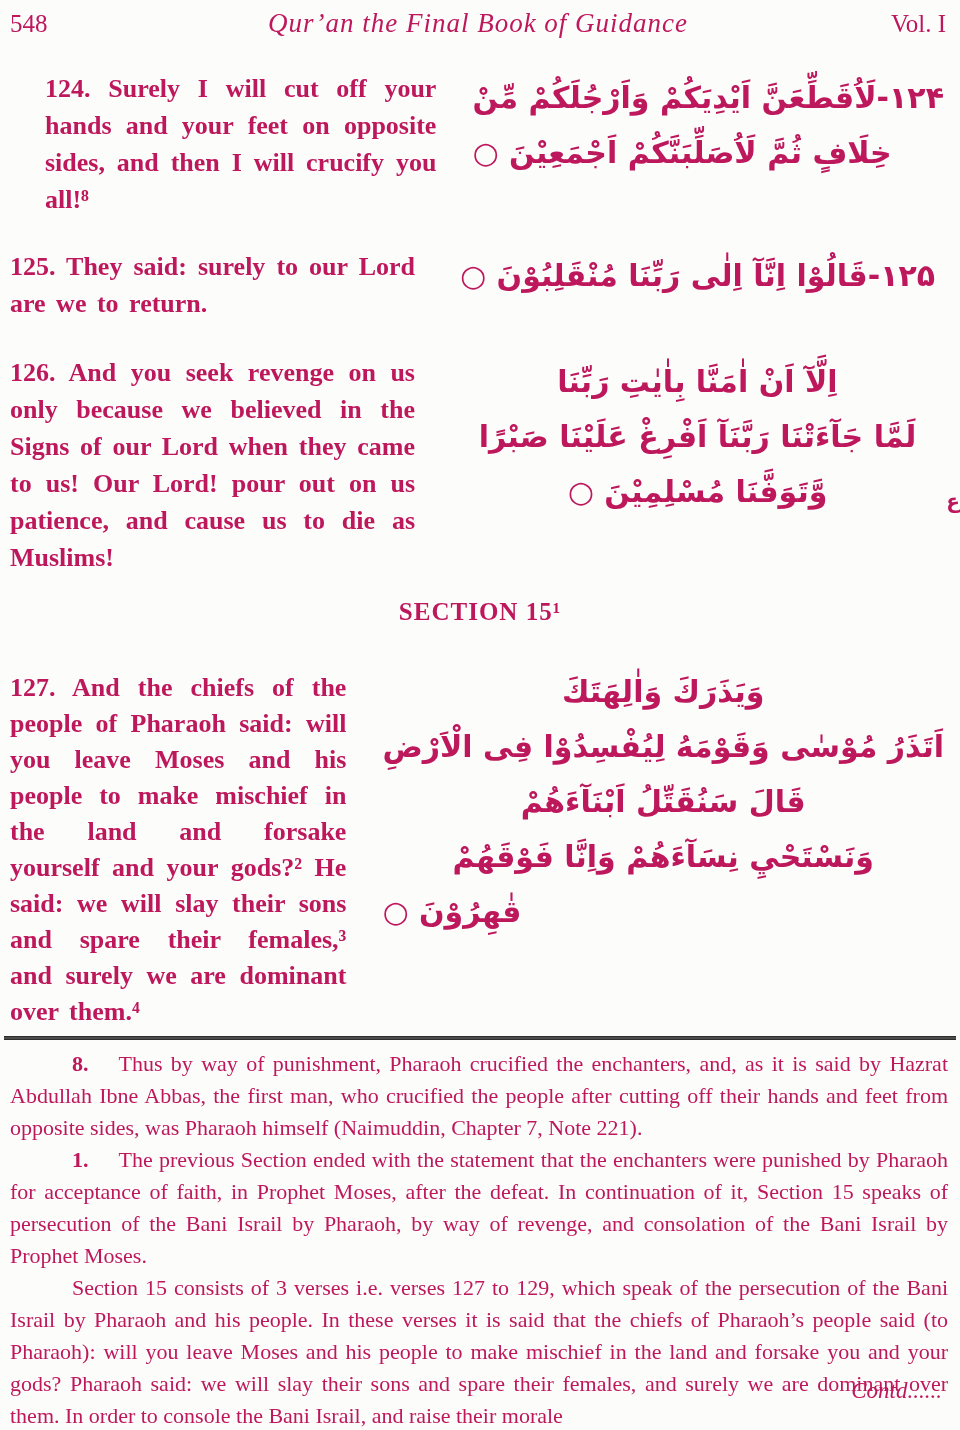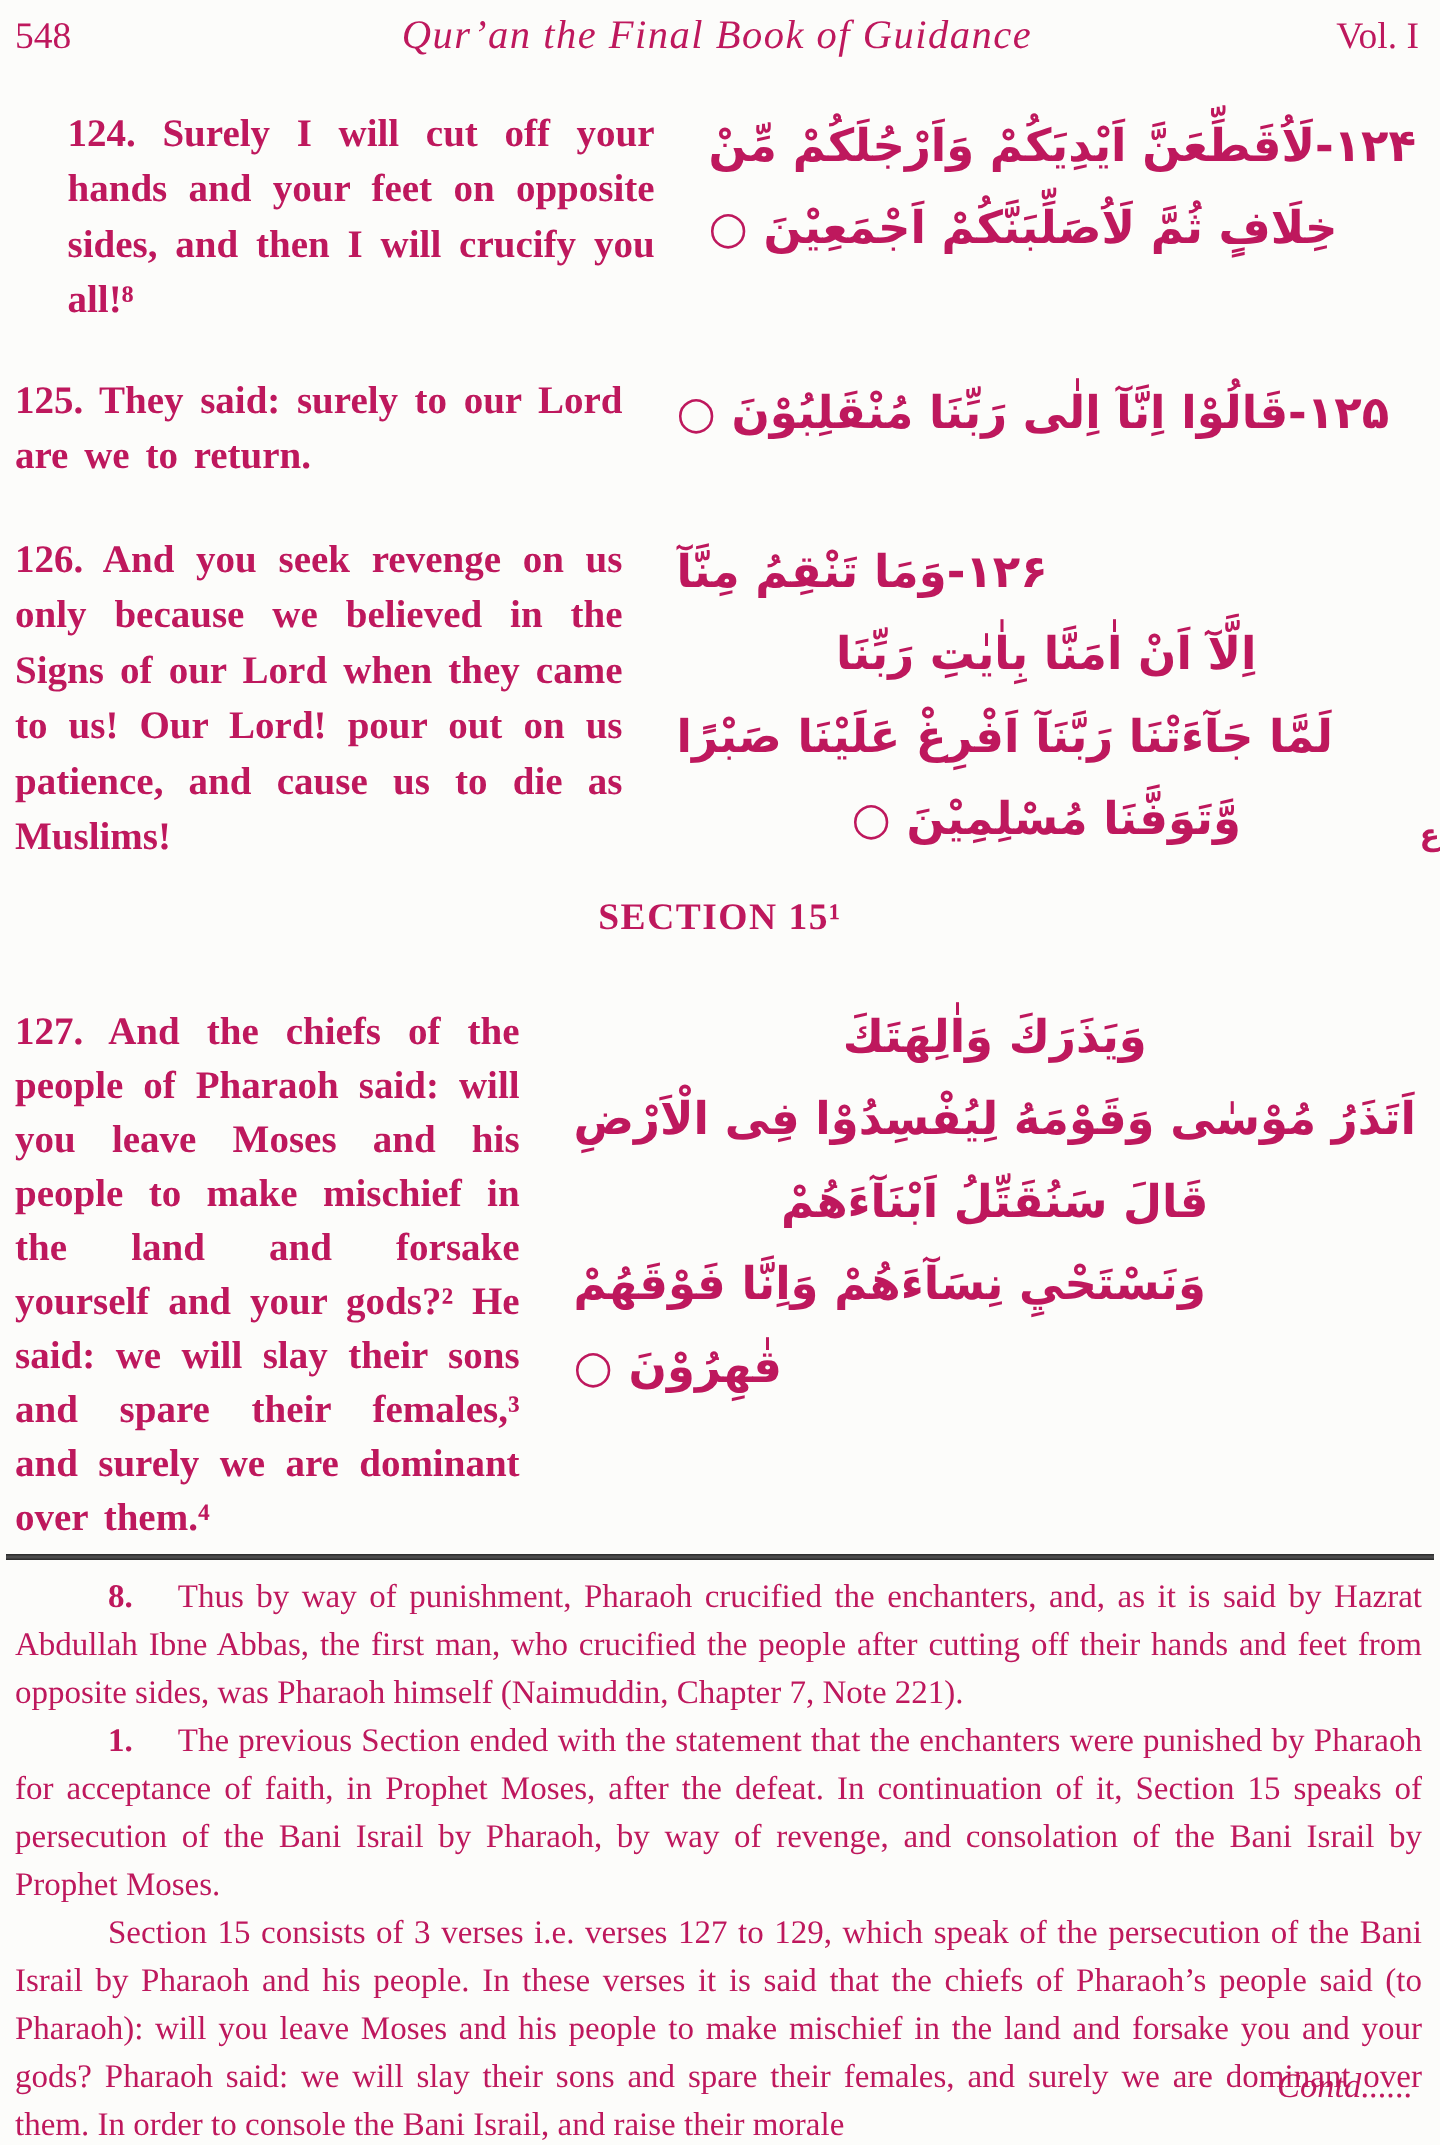--- a/index.html
+++ b/index.html
@@ -39,21 +39,21 @@
     flex:1;box-sizing:border-box;
     position:relative;
     padding:0 16px 0 26px;
     direction:rtl;
     font-family:"DejaVu Sans", sans-serif;
     font-weight:bold;
     font-size:30px;line-height:55px;
     white-space:nowrap;
   }
   .ar-line{overflow:hidden;}
-  .al-r{text-align:left;}
+  .al-r{text-align:center;}
   .al-l{text-align:left;}
   .al-c{text-align:center;}
   .ruku{
     position:absolute;right:0px;bottom:8px;
     font-size:20px;line-height:20px;
   }
   
   .section-heading{
     margin-top:16px;height:30px;
     text-align:center;font-size:25px;font-weight:bold;letter-spacing:1px;
@@ -99,21 +99,20 @@
   <div class="verse-row row-125">
     <div class="col-en">125. They said: surely to our Lord are we to return.</div>
     <div class="col-ar" dir="rtl">
           <div class="ar-line al-r">۱۲۵-قَالُوْا اِنَّآ اِلٰى رَبِّنَا مُنْقَلِبُوْنَ ○</div>
         </div>
   </div>
 
   <div class="verse-row row-126">
     <div class="col-en">126. And you seek revenge on us only because we believed in the Signs of our Lord when they came to us! Our Lord! pour out on us patience, and cause us to die as Muslims!</div>
     <div class="col-ar" dir="rtl">
-          <div class="ar-line al-r">۱۲۶-وَمَا تَنْقِمُ مِنَّآ</div>
           <div class="ar-line al-c">اِلَّآ اَنْ اٰمَنَّا بِاٰيٰتِ رَبِّنَا</div>
           <div class="ar-line al-r">لَمَّا جَآءَتْنَا رَبَّنَآ اَفْرِغْ عَلَيْنَا صَبْرًا</div>
           <div class="ar-line al-c">وَّتَوَفَّنَا مُسْلِمِيْنَ ○</div>
           <span class="ruku">ع</span>
         </div>
   </div>
 </div>
 
   <div class="section-heading">SECTION 15¹</div>
 

